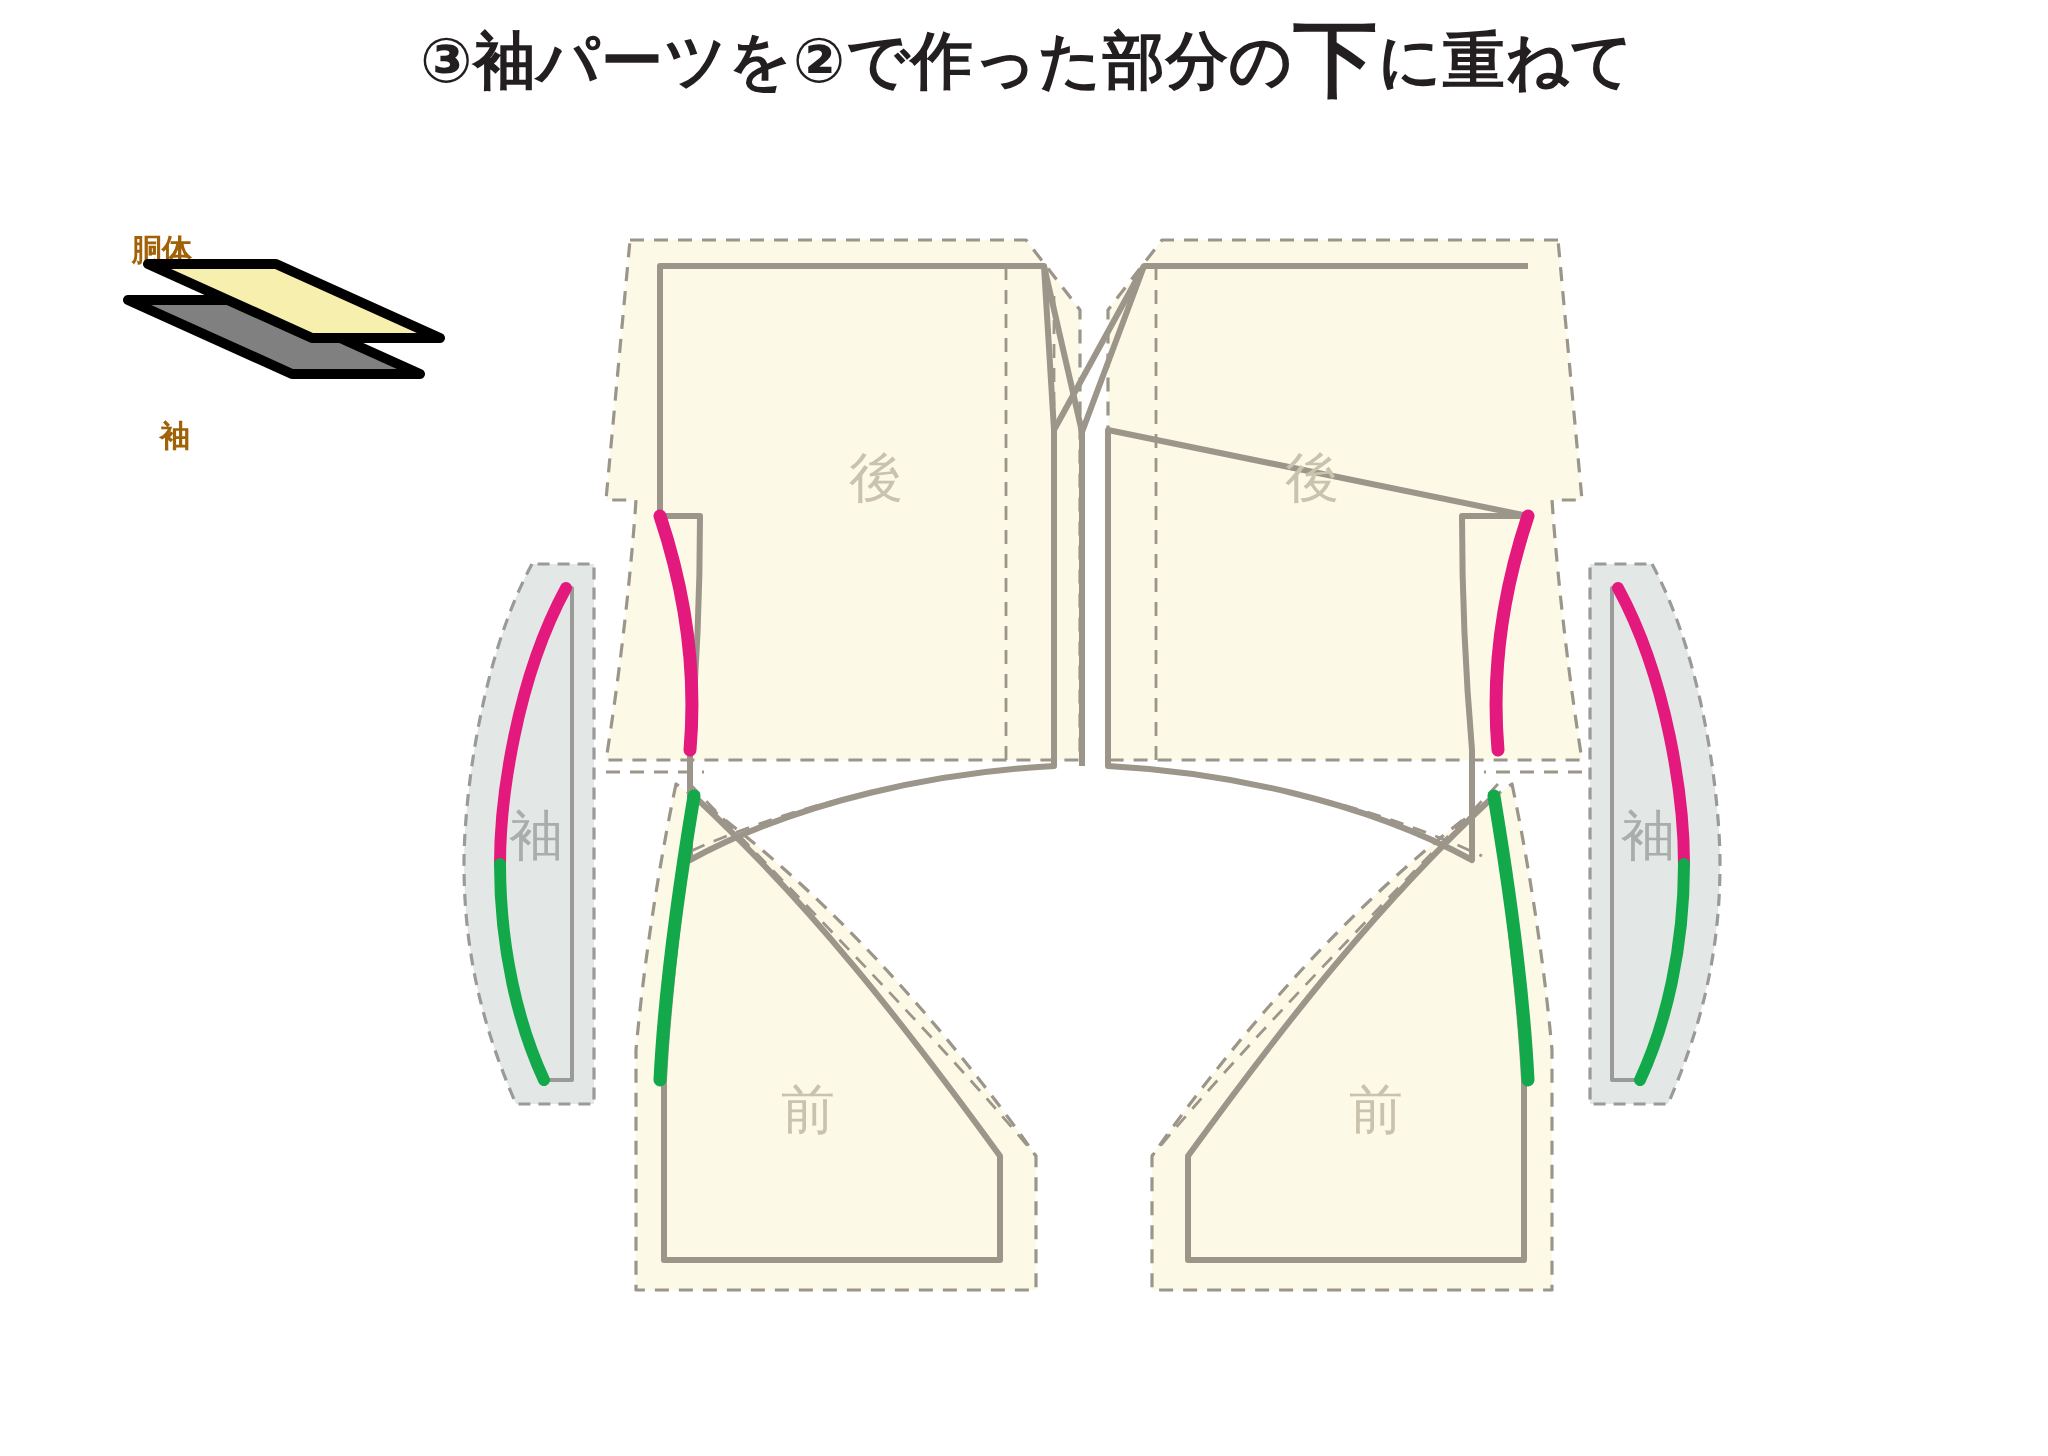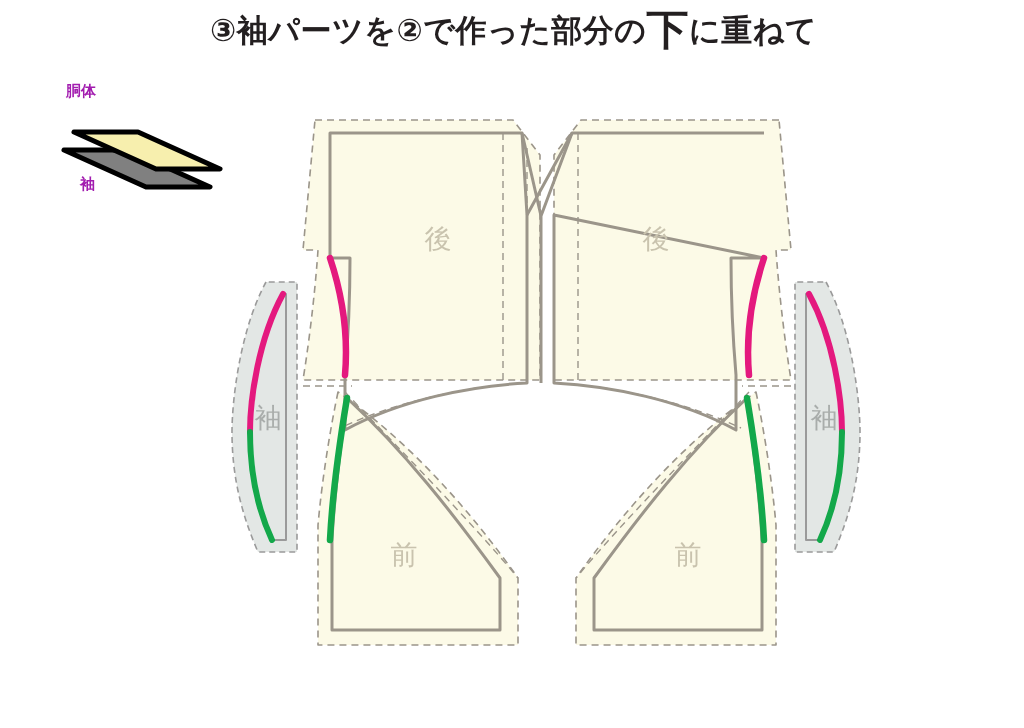--- a/index.html
+++ b/index.html
@@ -50,22 +50,23 @@
     position: absolute;
     left: 50px;
     top: 82px;
     width: 180px;
     height: 120px;
   }
   .legend-label {
     position: absolute;
     font-size: 15px;
     font-weight: 700;
-    color: #a21caf;
+    color: #a16207;
     white-space: nowrap;
+    margin-top: 34px;
   }
   .legend-label.body-label { left: 16px; top: 0px; }
   .legend-label.sleeve-label { left: 30px; top: 93px; }
 
   
   #pattern-svg {
     position: absolute;
     left: 0;
     top: 0;
   }

